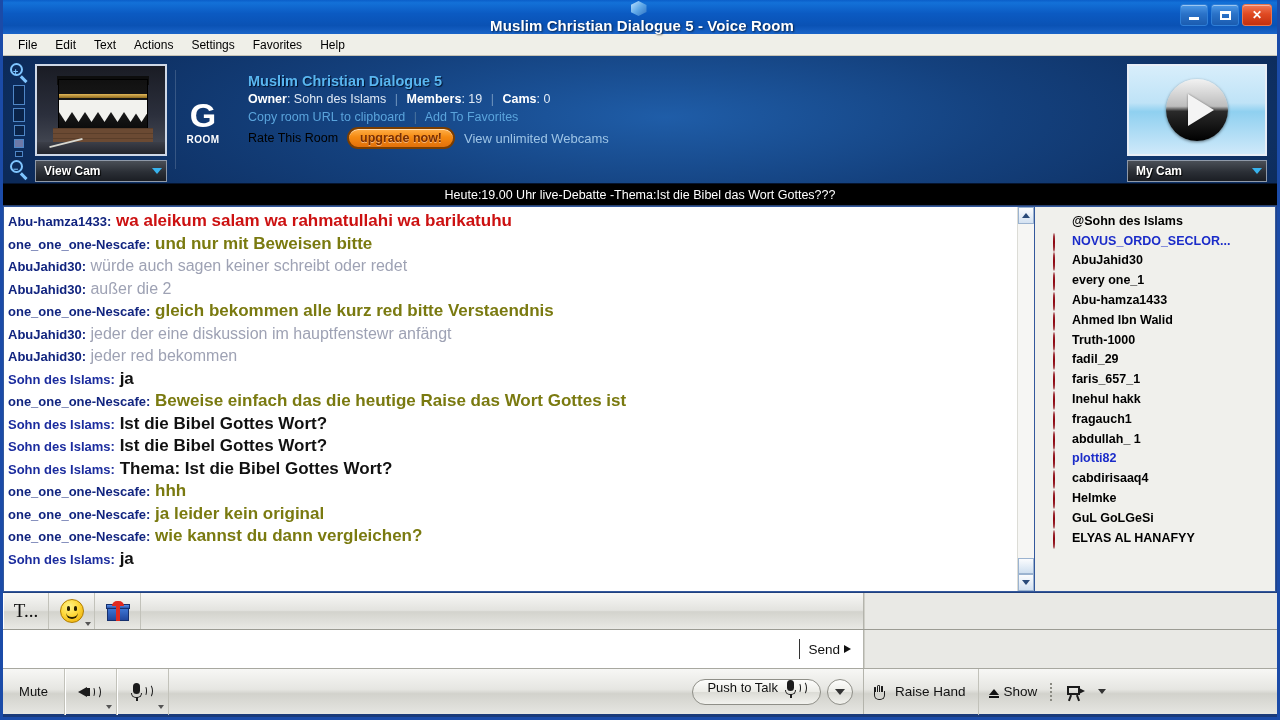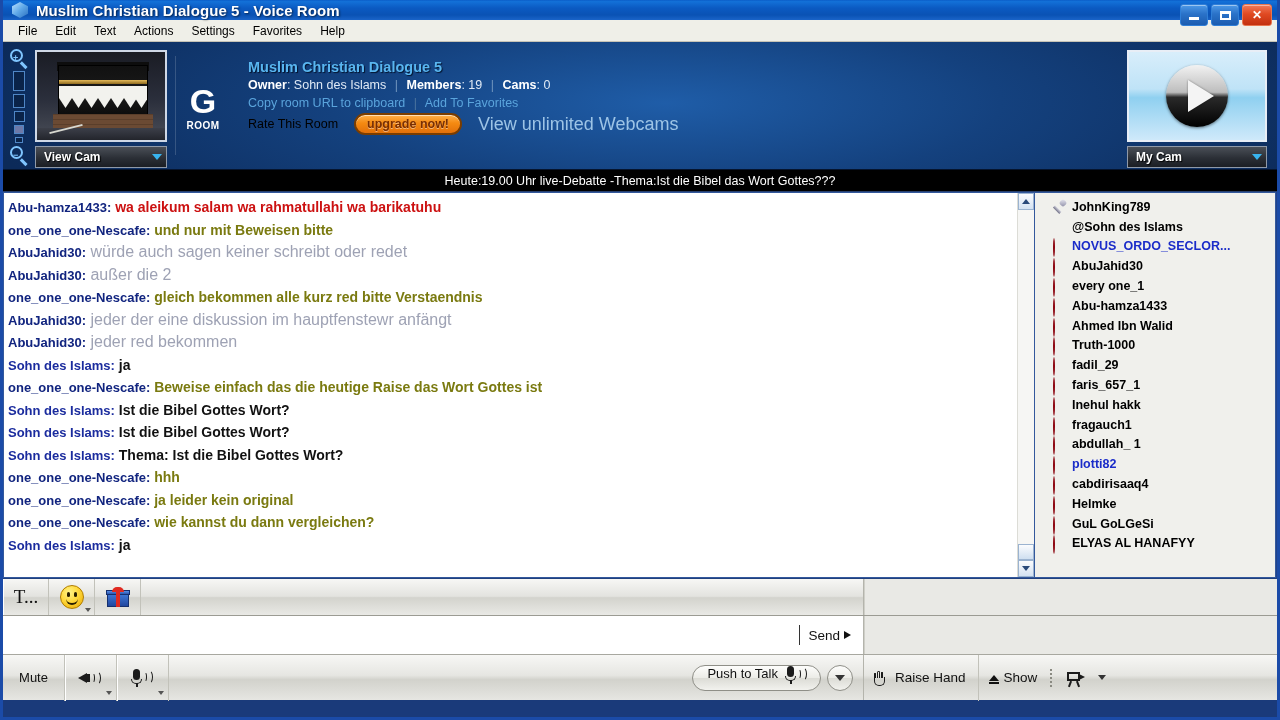--- a/index.html
+++ b/index.html
@@ -13,25 +13,26 @@
     position: relative;
     width: 1280px; height: 720px;
     background: #1a3a7a;
     border: 3px solid #1b4ba8;
     border-top: none;
     overflow: hidden;
   }
 
   
   .titlebar {
-    height: 20px;
+    height: 34px;
     background: linear-gradient(180deg,#0b5ec9 0%,#1371d8 8%,#0b5ac2 40%,#0a52b4 75%,#1a64c8 100%);
     display: flex; align-items: center;
     padding: 0 4px 0 8px;
     position: relative;
+    flex-direction: column;
   }
   .title-icon {
     width: 18px; height: 18px; margin-right: 7px;
     position: relative;
   }
   .title-icon .cube {
     position:absolute; inset:1px;
     background: linear-gradient(135deg,#bfe3ff 0%,#5fa8e8 50%,#2c6fc0 100%);
     clip-path: polygon(50% 0%, 100% 27%, 100% 73%, 50% 100%, 0% 73%, 0% 27%);
     border-radius: 1px;
@@ -141,32 +142,32 @@
   .g-room .r { color:#fff; font-size: 10px; font-weight: bold; letter-spacing: .5px; margin-top: 2px; }
 
   .roominfo { flex: 1; padding: 17px 0 0 18px; }
   .room-title { color:#59b6f0; font-size: 14.5px; font-weight:bold; text-shadow: 1px 1px 1px #04152f; }
   .room-meta { margin-top: 3px; color:#dfe9f5; font-size: 12.5px; }
   .room-meta b { color:#ffffff; }
   .room-meta .sep { color:#6f93bd; margin: 0 5px; }
   .room-links { margin-top: 4px; font-size: 12.5px; }
   .room-links a { color:#5aa4dc; text-decoration: none; cursor: pointer; }
   .room-links .bar { color:#4a739e; margin: 0 5px; }
-  .row3 { margin-top: 3px; display:flex; align-items:center; gap: 16px; }
+  .row3 { margin-top: 3px; display:flex; align-items:center; gap: 9px; }
   .upgrade {
     display:inline-block;
     background: linear-gradient(180deg,#ffb04a 0%,#f58a11 45%,#e2700a 100%);
     border: 2px solid #7a3d00;
     border-radius: 11px;
     color:#7a2e00; font-size: 12.5px; font-weight: bold;
     padding: 2px 11px;
     text-shadow: 0 1px 0 rgba(255,255,255,.45);
     box-shadow: inset 0 1px 0 rgba(255,255,255,.6);
   }
-  .unlimited { color:#9dc4e6; font-size: 18px; }
+  .unlimited { color:#9dc4e6; font-size: 13px; }
 
   .mycam { width: 150px; padding: 8px 8px 6px 0; }
   .mycam-frame {
     width: 140px; height: 92px; border: 2px solid #e8eef6;
     background: linear-gradient(180deg,#d8eefb 0%,#bfe3f7 42%,#8fd0f0 52%,#cfe9fa 100%);
     display:flex; align-items:center; justify-content:center;
   }
   .playcircle {
     width: 62px; height: 62px; border-radius: 50%;
     background: linear-gradient(180deg,#f2f2f2 0%,#bdbdbd 44%,#2a2a2a 52%,#000 100%);
@@ -199,21 +200,21 @@
   
   .main { display:flex; height: 386px; background:#21438a; }
   .chatwrap { width: 1031px; display:flex; background:#fff; border:1px solid #33589c; border-right:none;}
   .chat {
     flex: 1; background:#fff; overflow:hidden;
     padding: 3px 4px 0 4px;
     position: relative;
   }
   .msg { white-space: nowrap; line-height: 21.5px; }
   .msg .nick { font-weight: bold; font-size: 13px; }
-  .msg .body { font-size: 14px; }
+  .msg .body { font-size: 17px; }
 
   .nick-blue { color:#1b2c9e; }
   .nick-navy { color:#11247f; }
   .c-red  { color:#cc1111; font-weight:bold; }
   .c-olive{ color:#7a7a10; font-weight:bold; }
   .c-grey { color:#9ea2b4; font-size:16px !important; font-weight:normal; }
   .c-black{ color:#111; font-weight:bold; }
 
   
   .sbar {
@@ -559,24 +560,20 @@
         <div class="strack">
           <div class="sthumb"></div>
         </div>
         <div class="sbtn dn">
             <span class="chev"></span>
           </div>
       </div>
     </div>
     <div class="userlist" id="user-list">
         <div class="urow">
-          <span class="uicon"><span class="mic-ic"><i class="cap"></i><i class="stem"></i></span></span>
-          <span class="uname">JohnKing789</span>
-        </div>
-        <div class="urow">
           <span class="uicon none"></span>
           <span class="uname">@Sohn des Islams</span>
         </div>
         <div class="urow">
           <span class="uicon"><span class="deny"></span></span>
           <span class="uname blue">NOVUS_ORDO_SECLOR...</span>
         </div>
         <div class="urow">
           <span class="uicon"><span class="deny"></span></span>
           <span class="uname">AbuJahid30</span>

